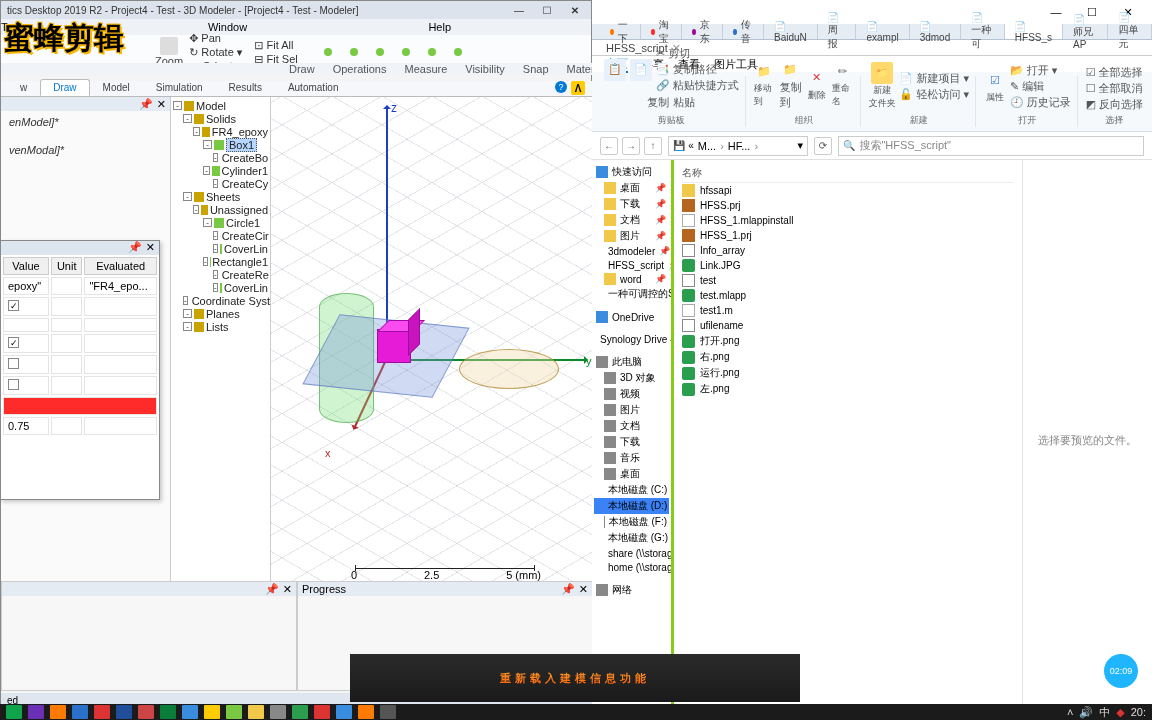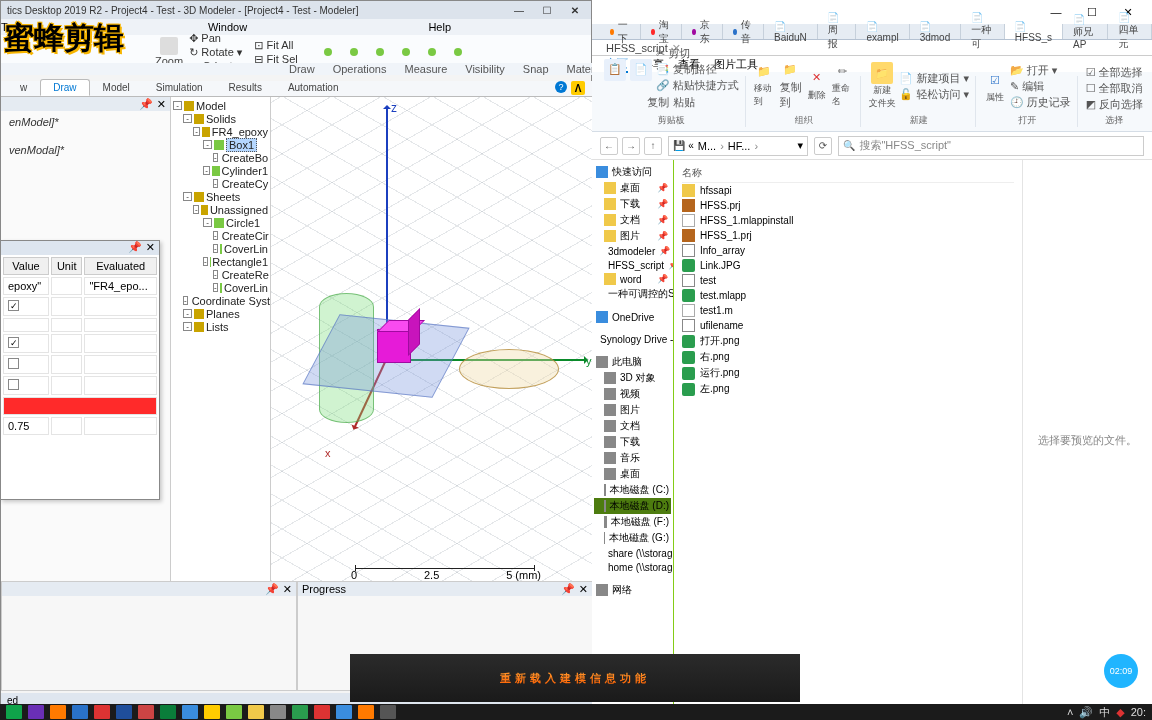--- a/index.html
+++ b/index.html
@@ -95,24 +95,24 @@
 .rib-lbl { font-size: 9px; color: #666; margin-top: 2px; }
 .rib-col { display: flex; flex-direction: column; gap: 1px; font-size: 10px; }
 .rib-col .ln { display: flex; align-items: center; gap: 3px; white-space: nowrap; }
 .addr-row { height: 28px; display: flex; align-items: center; gap: 6px; padding: 0 8px; border-bottom: 1px solid #e0e0e0; }
 .addr-nav { display: flex; gap: 4px; }
 .addr-btn { width: 18px; height: 18px; border: 1px solid #ccc; border-radius: 2px; display: flex; align-items: center; justify-content: center; cursor: pointer; font-size: 10px; color: #555; }
 .breadcrumb { flex: 0 0 140px; height: 20px; border: 1px solid #ccc; display: flex; align-items: center; padding: 0 4px; gap: 4px; font-size: 10px; }
 .breadcrumb .sep { color: #888; }
 .search-box { flex: 1; height: 20px; border: 1px solid #ccc; display: flex; align-items: center; padding: 0 4px; gap: 4px; font-size: 10px; color: #888; }
 .ex-body { display: flex; height: 560px; }
-.nav-pane { width: 82px; border-right: 1px solid #84cc16; padding: 4px 2px; overflow: hidden; }
+.nav-pane { width: 82px; border-right: 3px solid #84cc16; padding: 4px 2px; overflow: hidden; }
 .nav-pane .np-item { display: flex; align-items: center; gap: 4px; padding: 1px 2px; font-size: 10px; white-space: nowrap; cursor: pointer; }
 .nav-pane .np-sec { margin-top: 8px; }
-.nav-pane .np-item.sel { background: #4d7c0f; }
+.nav-pane .np-item.sel { background: #3b82f6; }
 .nav-pane .pin { color: #666; font-size: 9px; margin-left: auto; }
 .np-ic { width: 12px; height: 12px; display: inline-block; background: #f0c94a; }
 .np-ic.bl { background: #3a8dde; }
 .np-ic.gr { background: #888; }
 .file-pane { flex: 1; padding: 4px 8px; }
 .file-pane .fp-hdr { font-size: 10px; color: #555; padding: 2px 0; border-bottom: 1px solid #eee; }
 .file-list .fl-item { display: flex; align-items: center; gap: 5px; padding: 1px 0; font-size: 10px; cursor: pointer; }
 .fl-ic { width: 13px; height: 13px; background: #f0c94a; display: inline-block; }
 .fl-ic.file { background: #fff; border: 1px solid #aaa; }
 .fl-ic.prj { background: #b5651d; }

